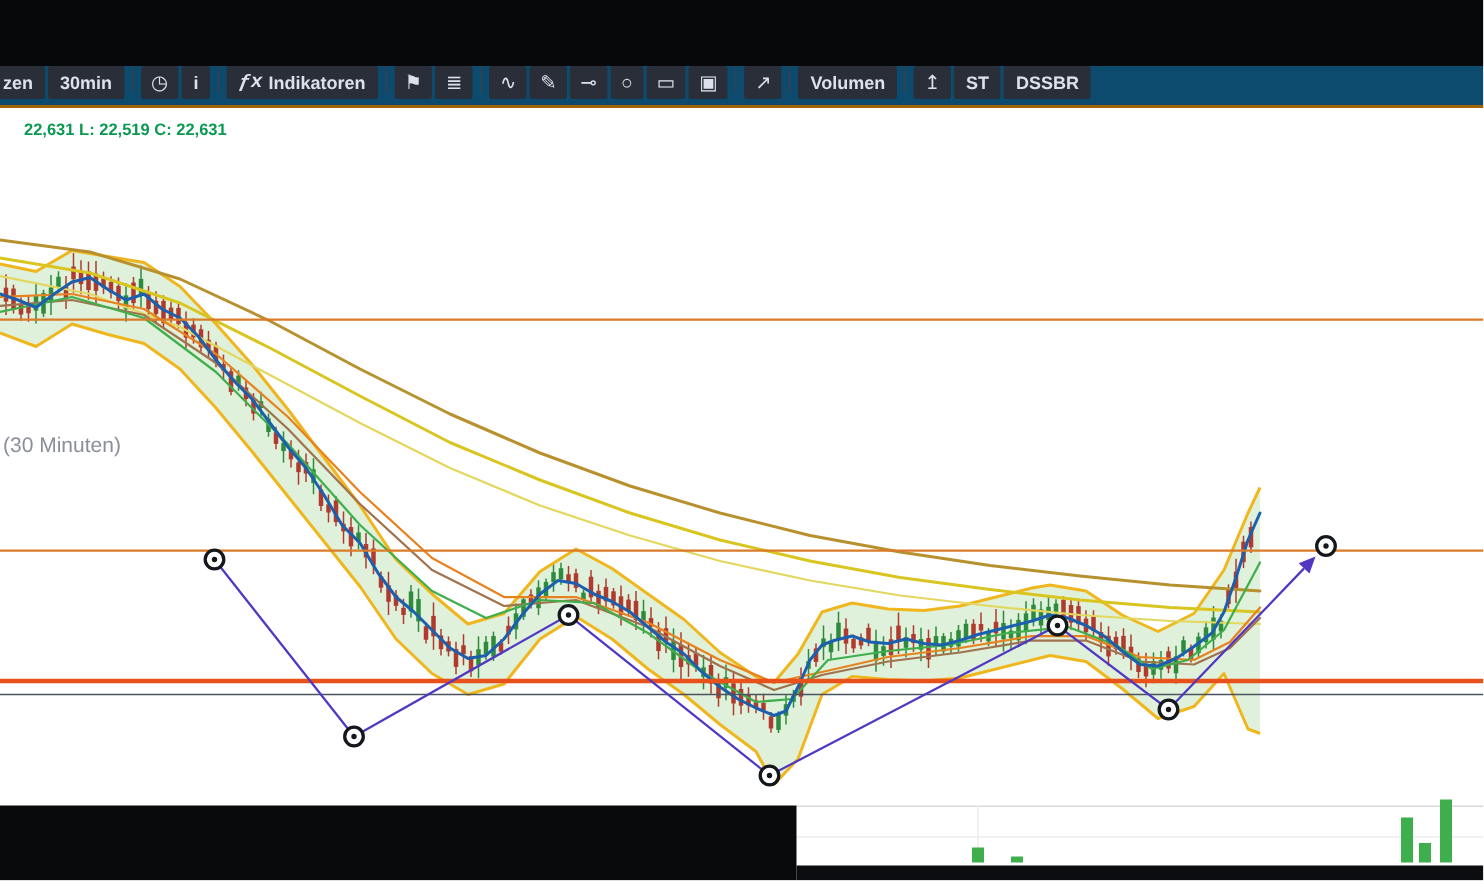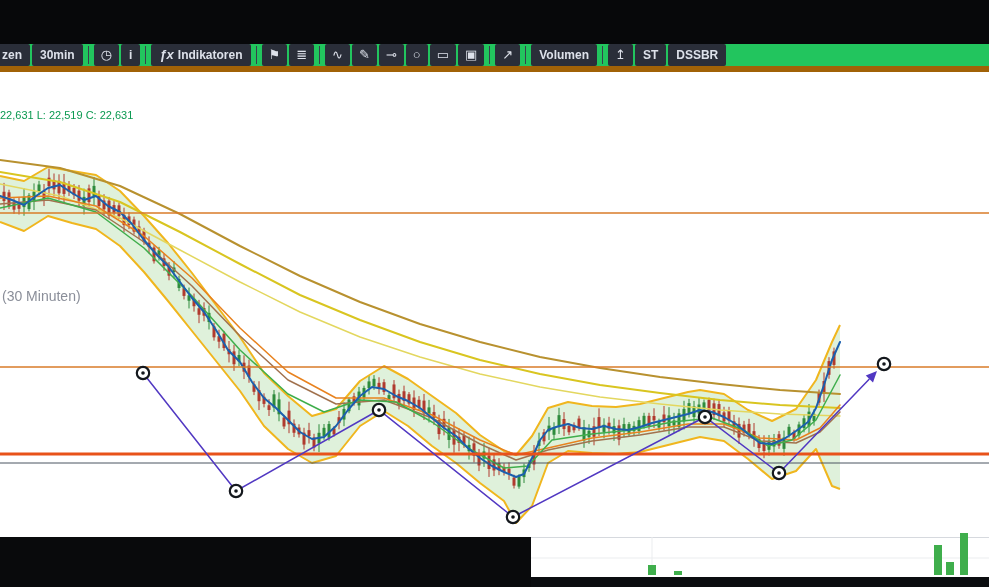--- a/index.html
+++ b/index.html
@@ -1,33 +1,33 @@
 <!DOCTYPE html>
 <html><head>
 <meta charset="utf-8">
 <style>
   html,body{margin:0;padding:0;background:#ffffff;}
   #app{position:relative;width:989px;height:587px;overflow:hidden;background:#ffffff;
        font-family:"Liberation Sans","DejaVu Sans",sans-serif;}
   
   .topbar{position:absolute;left:0;top:0;width:989px;height:44px;background:#07080a;z-index:4;}
   
-  .toolbar{position:absolute;left:0;top:44px;width:989px;height:28px;background:#22c55e;
-           display:flex;align-items:center;z-index:5;border-bottom:6px solid #a16207;box-sizing:border-box;}
+  .toolbar{position:absolute;left:0;top:44px;width:989px;height:28px;background:#0c4a6e;
+           display:flex;z-index:5;border-bottom:2px solid #a16207;box-sizing:border-box;}
   .btn{height:22px;display:inline-flex;align-items:center;gap:4px;padding:0 8px;margin:0 1px;
        background:#2a2e39;color:#dde1ea;font-size:12px;font-weight:bold;border:none;border-radius:2px;
        cursor:pointer;white-space:nowrap;line-height:22px;}
   .btn.cut{margin-left:-10px;padding-left:12px;}
   .btn.iconb{padding:0 7px;font-size:13px;font-weight:normal;}
   .sep{width:1px;height:18px;background:#3a3f4c;margin:0 4px;flex:0 0 auto;}
-  .fxg{font-style:italic;font-family:Liberation Sans, sans-serif;font-size:13px;}
+  .fxg{font-style:italic;font-family:Liberation Mono, monospace;font-size:13px;}
   
   #chart-svg{position:absolute;left:0;top:0;width:989px;height:587px;z-index:1;}
   
-  .ohlc{position:absolute;left:0;top:81px;z-index:2;font-size:11px;font-weight:normal;color:#0a9950;margin-top:28px;}
+  .ohlc{position:absolute;left:16px;top:81px;z-index:2;font-size:11px;font-weight:bold;color:#0a9950;}
   .tf-note{position:absolute;left:2px;top:288px;z-index:2;font-size:14px;color:#8a8e99;}
   
   .bottom-left{position:absolute;left:0;top:537px;width:531px;height:50px;background:#090a0c;z-index:3;}
   .bottom-strip{position:absolute;left:531px;top:577px;width:458px;height:10px;background:#0b0d10;z-index:3;}
 </style>
 </head>
 <body>
 
 <div id="app">
 

